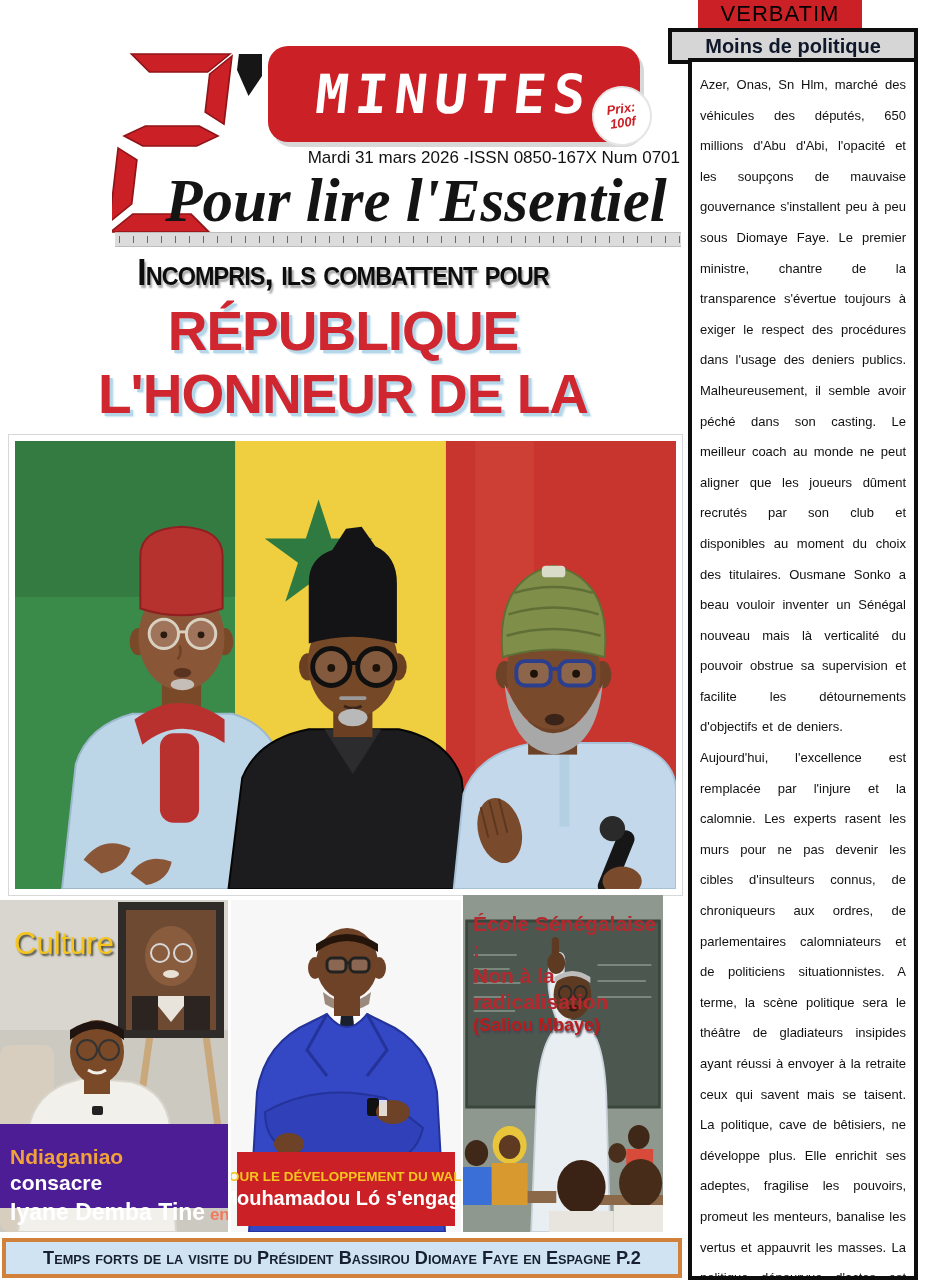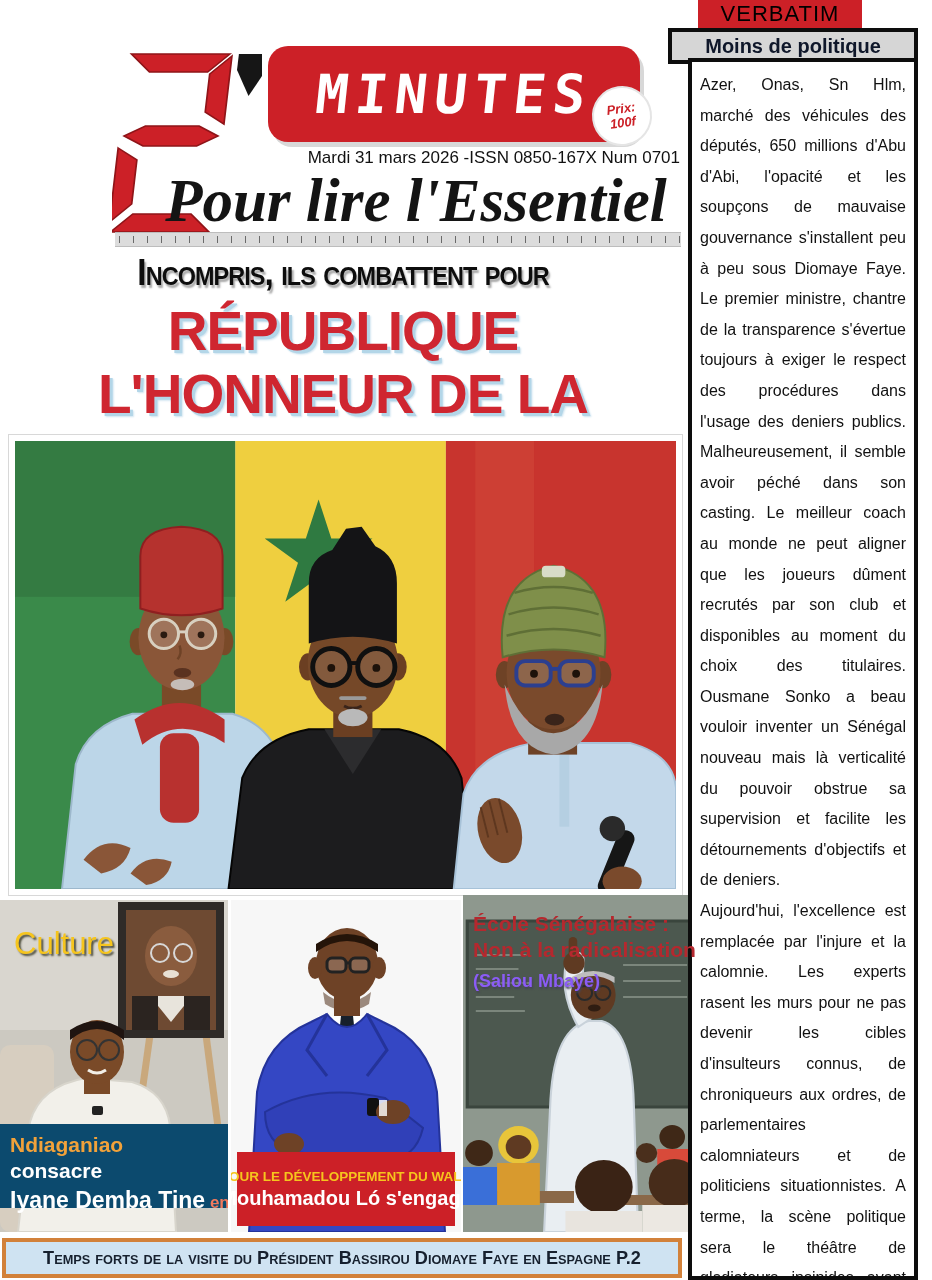--- a/index.html
+++ b/index.html
@@ -37,57 +37,57 @@
   
   .main-photo{position:absolute;left:8px;top:434px;width:675px;height:462px;background:#fff;
               border:1px solid #d8d8d8;box-sizing:border-box;padding:6px;}
   .main-photo svg{display:block;width:100%;height:100%;}
 
   
   .card{position:absolute;overflow:hidden;}
   .card svg{position:absolute;left:0;top:0;width:100%;height:100%;display:block;}
   .card-culture{left:0;top:900px;width:228px;height:332px;}
   .card-walo{left:231px;top:900px;width:230px;height:332px;}
-  .card-ecole{left:463px;top:895px;width:222px;height:337px;padding-left:16px;}
+  .card-ecole{left:463px;top:895px;width:200px;height:337px;}
 
   .culture-tag{position:absolute;left:14px;top:26px;font-size:31px;font-weight:400;color:#f6c51d;
                text-shadow:2px 2px 2px #4c4c3a;z-index:3;}
-  .culture-banner{position:absolute;left:0;top:224px;width:228px;height:84px;background:#0c4a6e;
-                  z-index:3;padding:8px 10px;box-sizing:border-box;}
+  .culture-banner{position:absolute;left:0;top:224px;width:228px;height:84px;background:#4c1d95;
+                  z-index:3;padding:20px 10px;box-sizing:border-box;}
   .culture-banner .l1{font-size:21px;font-weight:800;line-height:26px;}
   .culture-banner .l1 .accent{color:#f2a23a;}
   .culture-banner .l1 .rest{color:#ffffff;}
   .culture-banner .l2{font-size:23px;font-weight:800;color:#ffffff;line-height:32px;white-space:nowrap;}
   .culture-banner .l2 .suffix{font-size:17px;color:#f2795c;font-weight:800;}
 
   .walo-banner{position:absolute;left:6px;top:252px;width:218px;height:74px;background:#cc2027;
                z-index:3;display:flex;flex-direction:column;align-items:center;justify-content:center;gap:3px;}
   .walo-banner .l1{font-size:13.5px;font-weight:800;color:#f6c51d;white-space:nowrap;letter-spacing:0;}
   .walo-banner .l2{font-size:20px;font-weight:800;color:#ffffff;white-space:nowrap;}
 
   .ecole-text{position:absolute;left:10px;top:16px;z-index:3;}
   .ecole-text .t{font-size:21px;line-height:26px;font-weight:800;color:#b5282e;}
-  .ecole-text .by{font-size:18px;font-weight:800;color:#8b5cf6;text-shadow:1px 2px 2px #445;margin-top:8px;}
+  .ecole-text .by{font-size:18px;font-weight:800;color:#b91c1c;text-shadow:1px 2px 2px #445;}
 
   
   .footer-banner{position:absolute;left:2px;top:1238px;width:680px;height:40px;background:#cfe3f2;
                  border:4px solid #d2813a;box-sizing:border-box;display:flex;align-items:center;justify-content:center;}
   .footer-banner .txt{font-size:18.5px;font-weight:800;color:#16202e;font-variant:small-caps;
                       white-space:nowrap;transform:scaleX(.98);}
 
   
   .verbatim-head{position:absolute;left:698px;top:0;width:164px;height:28px;background:#cc2027;
                  display:flex;align-items:center;justify-content:center;}
   .verbatim-head span{color:#000000;font-weight:400;font-size:22px;letter-spacing:1px;}
   .verbatim-sub{position:absolute;left:668px;top:28px;width:250px;height:36px;background:#d6d6d6;
                 border:4px solid #0d0d0d;box-sizing:border-box;display:flex;align-items:center;justify-content:center;}
   .verbatim-sub span{font-weight:bold;font-size:20px;color:#0f172a;}
   .verbatim-body{position:absolute;left:688px;top:58px;width:230px;height:1222px;background:#fff;
                  border:4px solid #0d0d0d;box-sizing:border-box;padding:8px 8px 0 8px;overflow:hidden;}
-  .verbatim-body p{margin:0;font-size:16px;line-height:30.6px;text-align:justify;color:#111;
+  .verbatim-body p{margin:0;font-size:13px;line-height:30.6px;text-align:justify;color:#111;
                    word-spacing:1px;}
 </style>
 </head>
 <body>
 
 <div class="page">
 
   <div class="masthead">
 
     <svg class="logo-two" viewBox="0 0 134 190" preserveAspectRatio="none">

